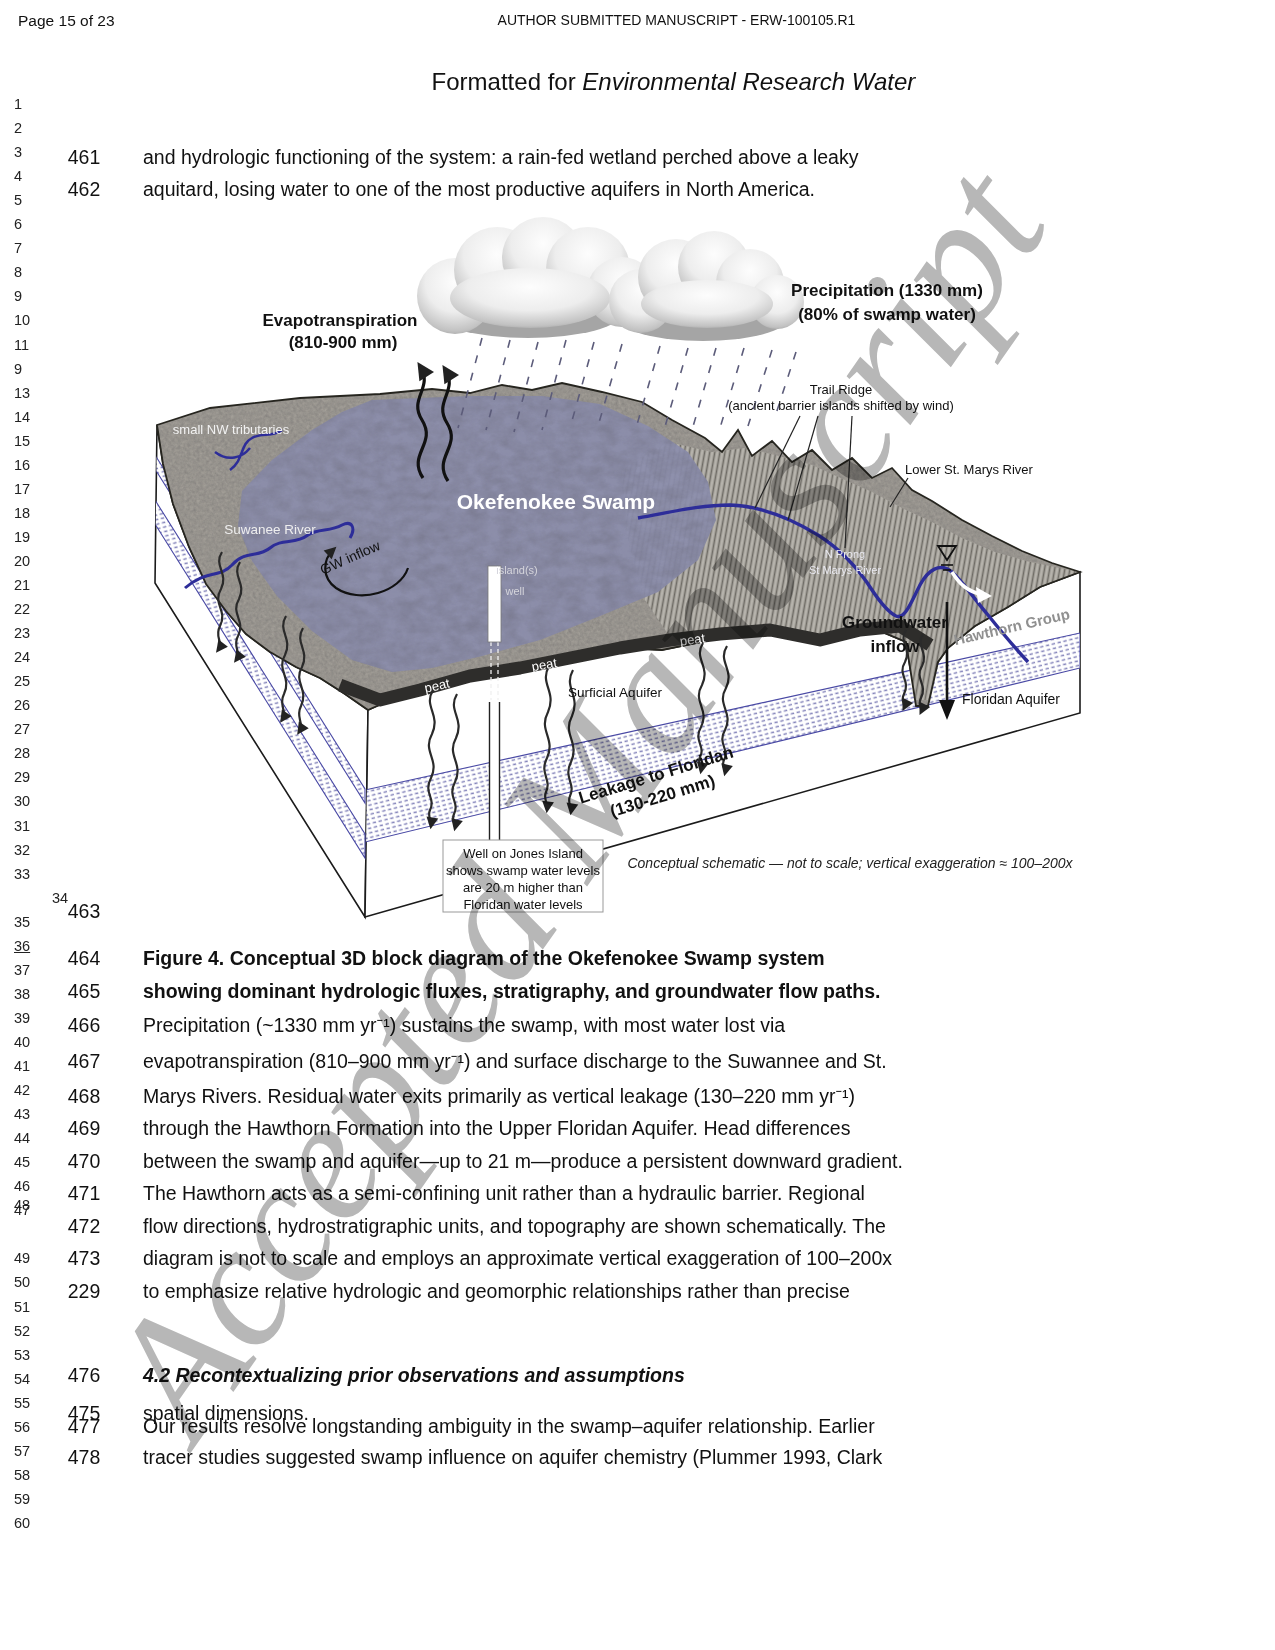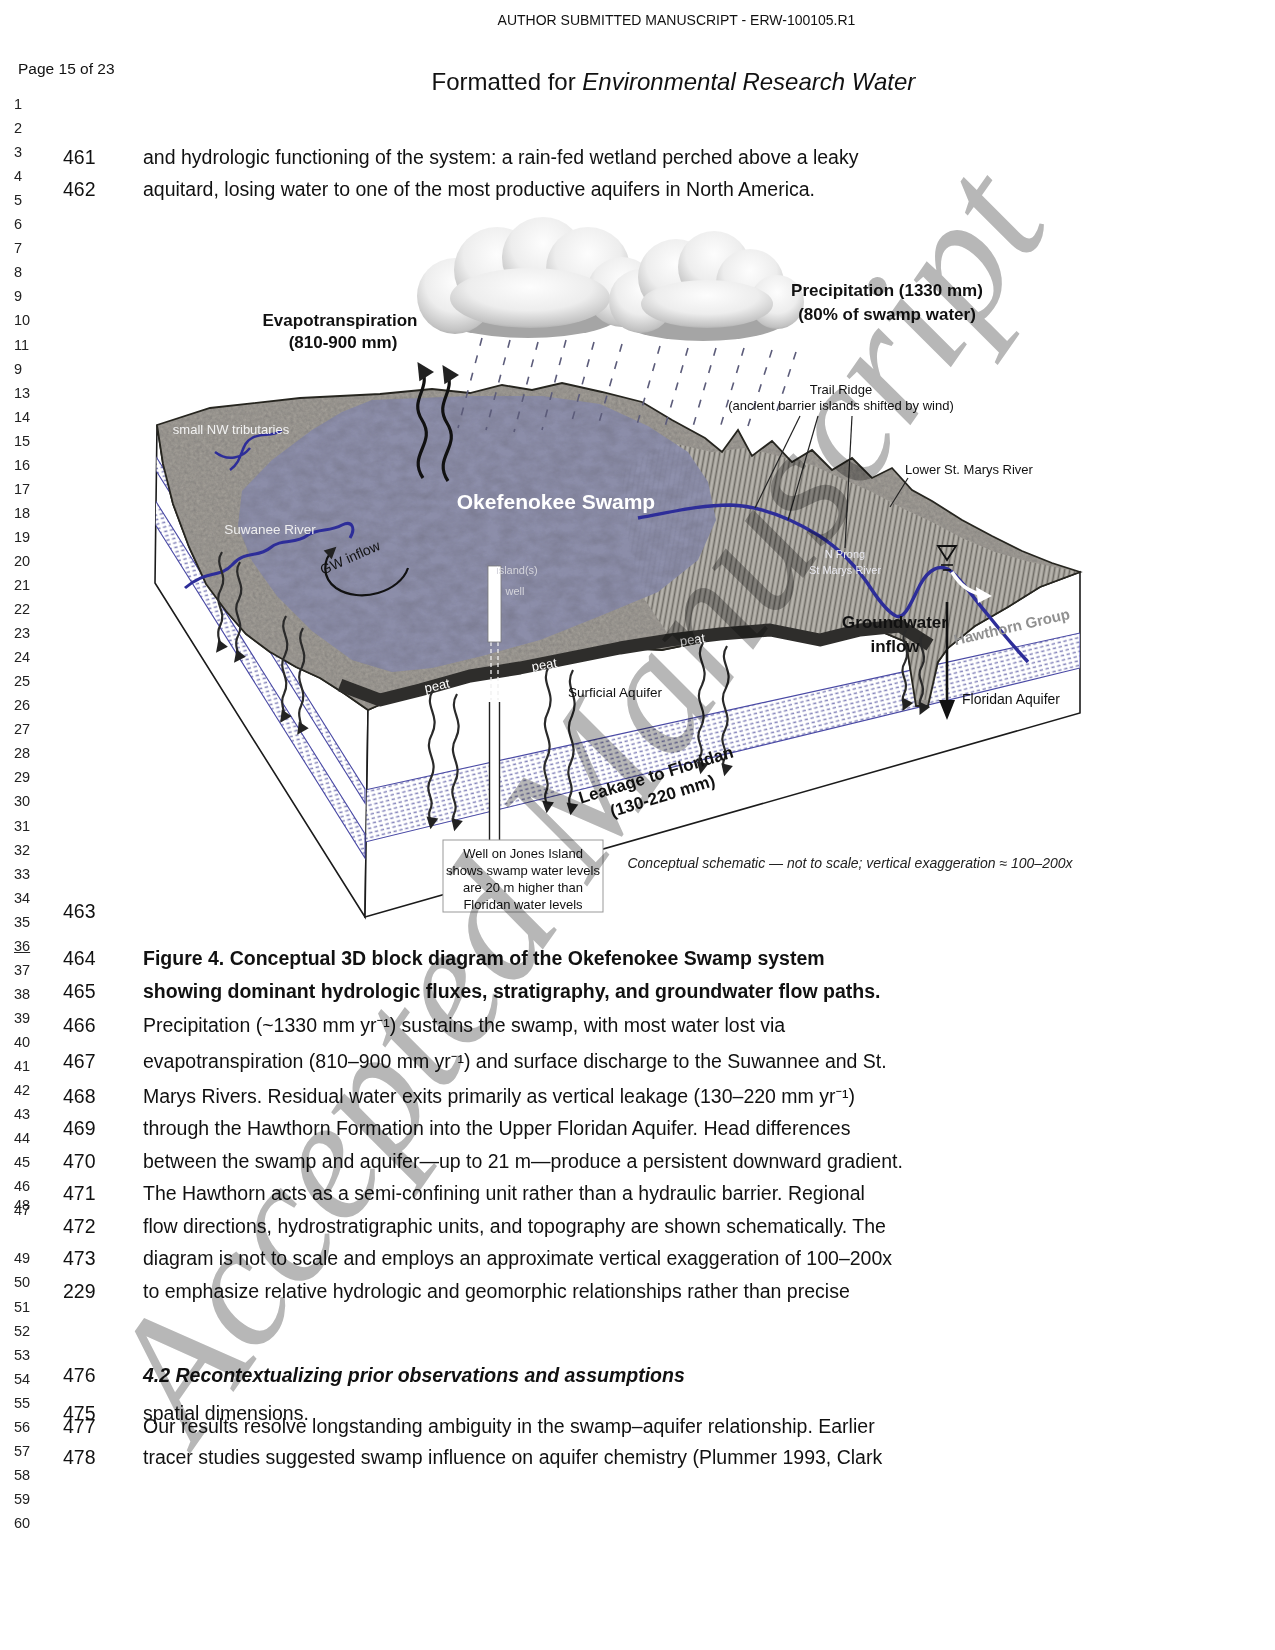--- a/index.html
+++ b/index.html
@@ -1,24 +1,24 @@
 <!DOCTYPE html>
 <html><head>
 <meta charset="utf-8">
 <style>
   html,body{margin:0;padding:0;background:#ffffff;}
   #page{position:relative;width:1275px;height:1650px;background:#fff;overflow:hidden;
         font-family:"Liberation Sans",sans-serif;color:#111;}
-  .hdr-left{position:absolute;left:18px;top:12px;font-size:15.5px;color:#111;margin-top:48px;}
+  .hdr-left{position:absolute;left:18px;top:12px;font-size:15.5px;color:#111;}
   .hdr-center{position:absolute;left:15px;top:12px;width:1275px;text-align:center;font-size:14px;color:#111;padding-left:24px;}
   .subtitle{position:absolute;left:0;top:68px;width:1275px;text-align:center;font-size:24px;color:#111;margin-left:36px;}
   .subtitle .it{font-style:italic;}
   .mnum{position:absolute;left:14px;width:26px;text-align:left;font-size:14.5px;color:#222;line-height:16px;}
   .bline{position:absolute;left:0;width:1275px;height:26px;font-size:19.5px;line-height:24px;white-space:nowrap;}
-  .bline .ln{position:absolute;left:63px;width:42px;text-align:left;}
+  .bline .ln{position:absolute;left:63px;width:42px;text-align:center;}
   .bline .tx{position:absolute;left:143px;}
   .bline.b .tx{font-weight:bold;}
   .bline.bi .tx{font-weight:bold;font-style:italic;}
   #fig{position:absolute;left:0;top:0;}
   .watermark{position:absolute;left:-375px;top:676px;width:1900px;height:250px;
      text-align:center;font-family:"Liberation Serif","DejaVu Serif",serif;font-style:italic;
      font-size:175px;line-height:250px;color:#b7b7b7;transform:rotate(-55deg);
      mix-blend-mode:multiply;pointer-events:none;z-index:50;white-space:nowrap;}
 </style>
 </head>
@@ -57,21 +57,21 @@
       <div class="mnum" style="top: 649.15px;">24</div>
       <div class="mnum" style="top: 673.2px;">25</div>
       <div class="mnum" style="top: 697.25px;">26</div>
       <div class="mnum" style="top: 721.3px;">27</div>
       <div class="mnum" style="top: 745.35px;">28</div>
       <div class="mnum" style="top: 769.4px;">29</div>
       <div class="mnum" style="top: 793.45px;">30</div>
       <div class="mnum" style="top: 817.5px;">31</div>
       <div class="mnum" style="top: 841.55px;">32</div>
       <div class="mnum" style="top: 865.6px;">33</div>
-      <div class="mnum" style="top: 889.65px;">34</div>
+      <div class="mnum" style="top: 889.65px; margin-left: 38px;">34</div>
       <div class="mnum" style="top: 913.7px;">35</div>
       <div class="mnum" style="top: 937.75px; text-decoration: underline;">36</div>
       <div class="mnum" style="top: 961.8px;">37</div>
       <div class="mnum" style="top: 985.85px;">38</div>
       <div class="mnum" style="top: 1009.9px;">39</div>
       <div class="mnum" style="top: 1033.95px;">40</div>
       <div class="mnum" style="top: 1058px;">41</div>
       <div class="mnum" style="top: 1082.05px;">42</div>
       <div class="mnum" style="top: 1106.1px;">43</div>
       <div class="mnum" style="top: 1130.15px;">44</div>

